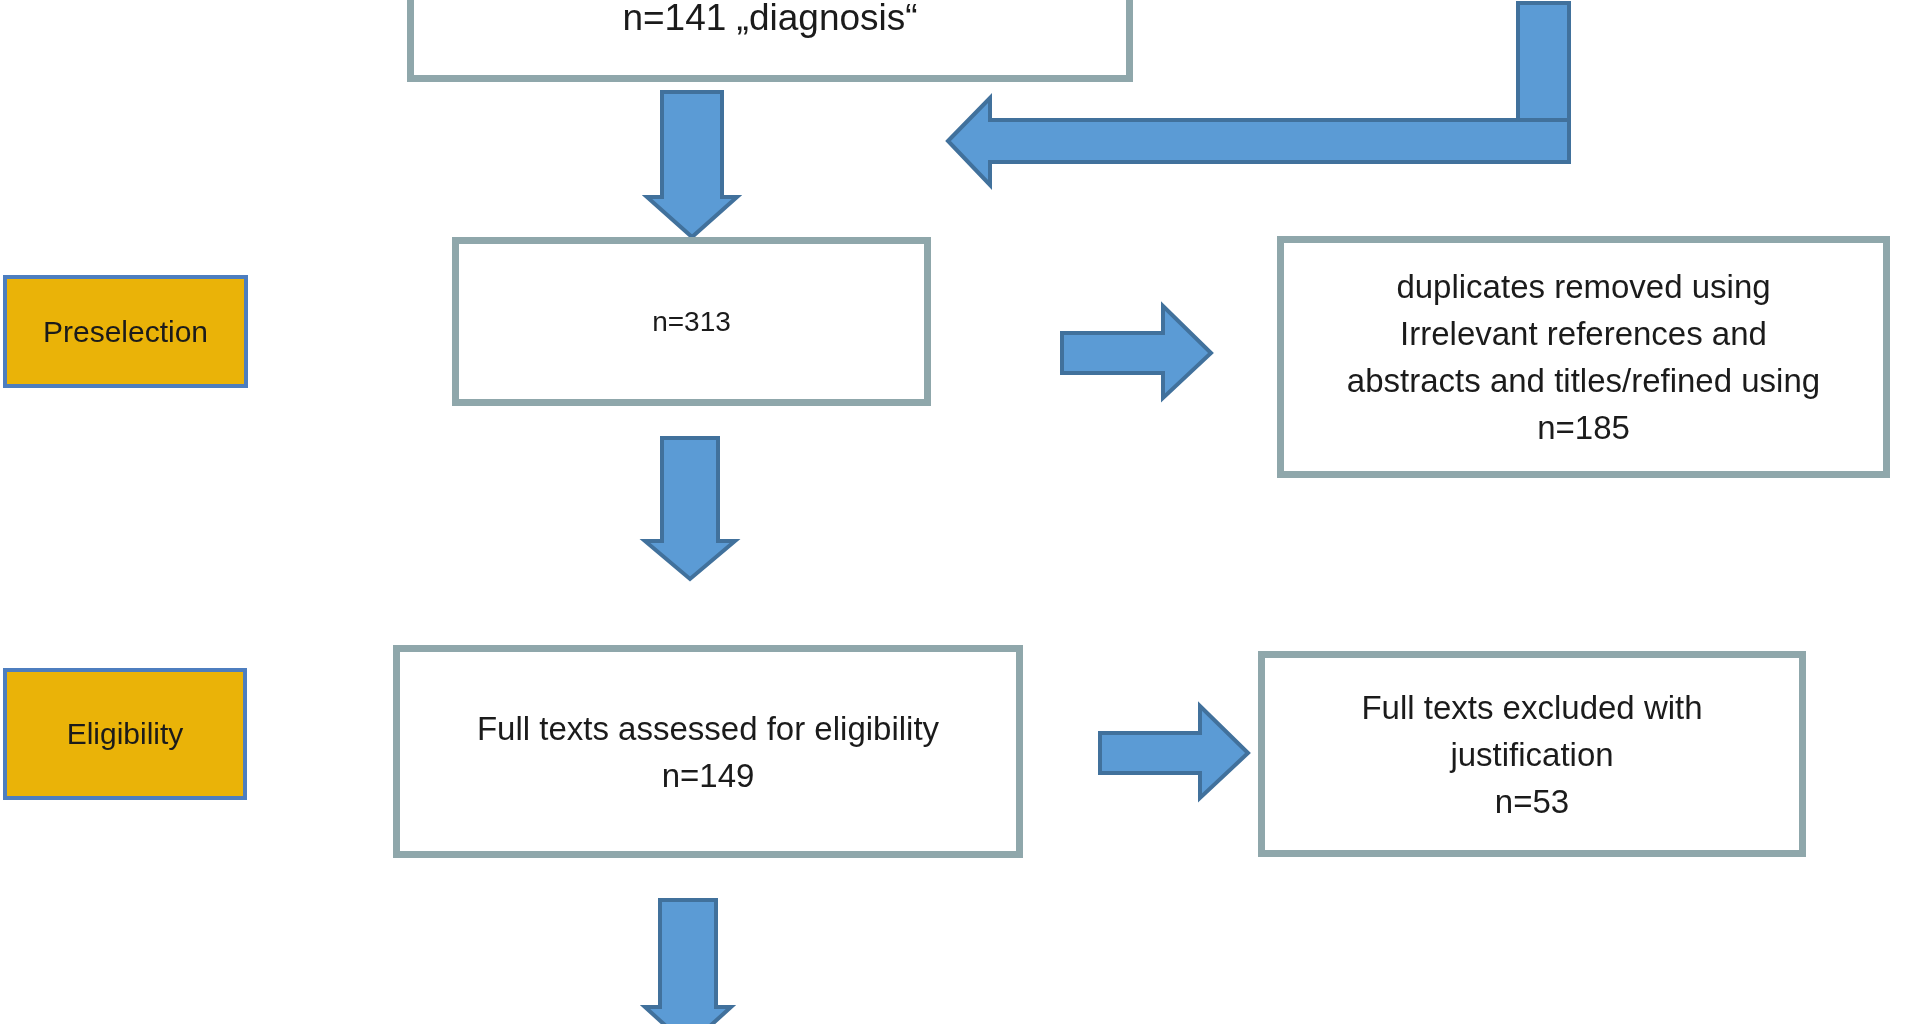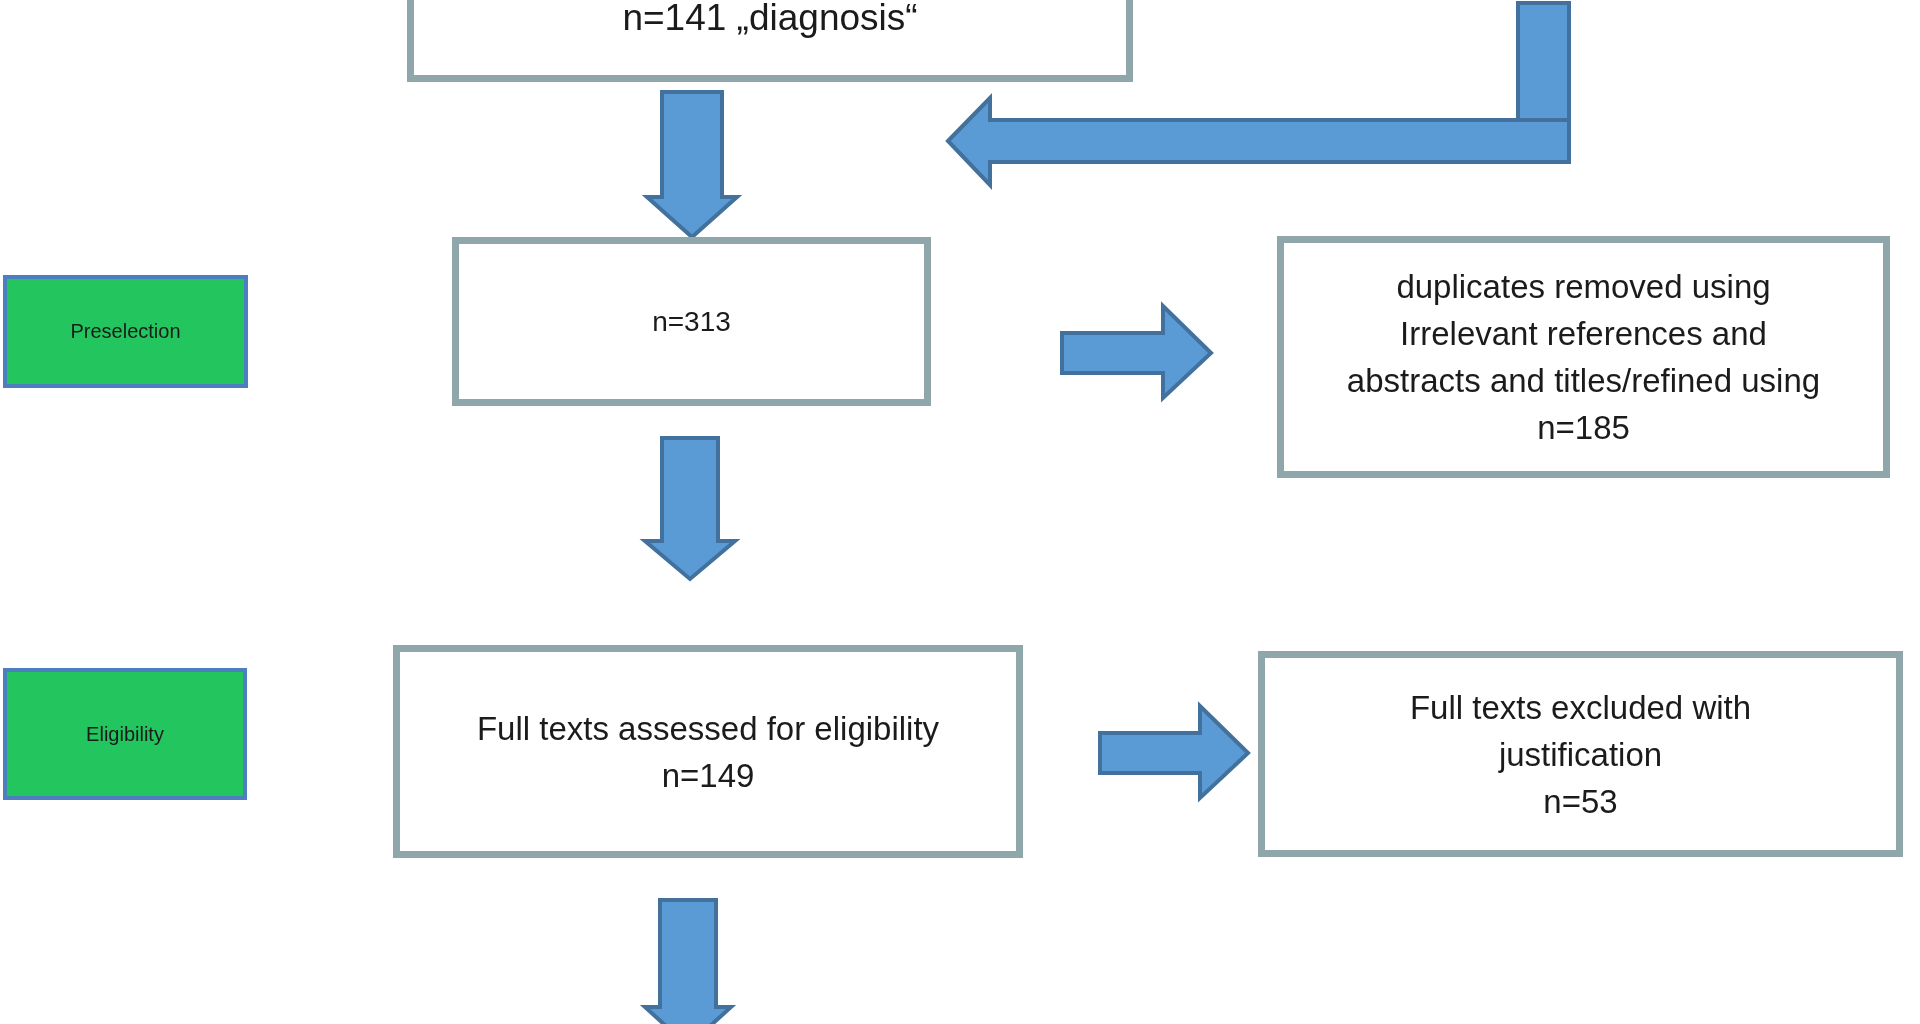--- a/index.html
+++ b/index.html
@@ -12,25 +12,25 @@
     height: 1024px;
     overflow: hidden;
     position: relative;
     font-family: "Liberation Sans", "DejaVu Sans", sans-serif;
     color: #1b1b1b;
   }
   .stage {
     position: absolute;
     box-sizing: border-box;
     border: 4px solid #4d7ebf;
-    background: #22c55e;
+    background: #eab308;
     display: flex;
     align-items: center;
     justify-content: center;
-    font-size: 20px;
+    font-size: 30px;
     text-align: center;
   }
   .node {
     position: absolute;
     box-sizing: border-box;
     border: 7px solid #8fa7ab;
     background: #ffffff;
     text-align: center;
   }
   .node.center {
@@ -109,19 +109,19 @@
 
   <div class="stage" style="left:3px; top:668px; width:244px; height:132px;justify-content:center;">
     <span>Eligibility</span>
   </div>
 
   <div class="node center" style="left:393px; top:645px; width:630px; height:213px;">
     <div class="line">Full texts assessed for eligibility</div>
     <div class="line">n=149</div>
   </div>
 
-  <div class="node center" style="left:1258px; top:651px; width:645px; height:206px;">
+  <div class="node center" style="left:1258px; top:651px; width:548px; height:206px;">
     <div class="line">Full texts excluded with</div>
     <div class="line">justification</div>
     <div class="line">n=53</div>
   </div>
 
 </div>
 
 </body></html>

